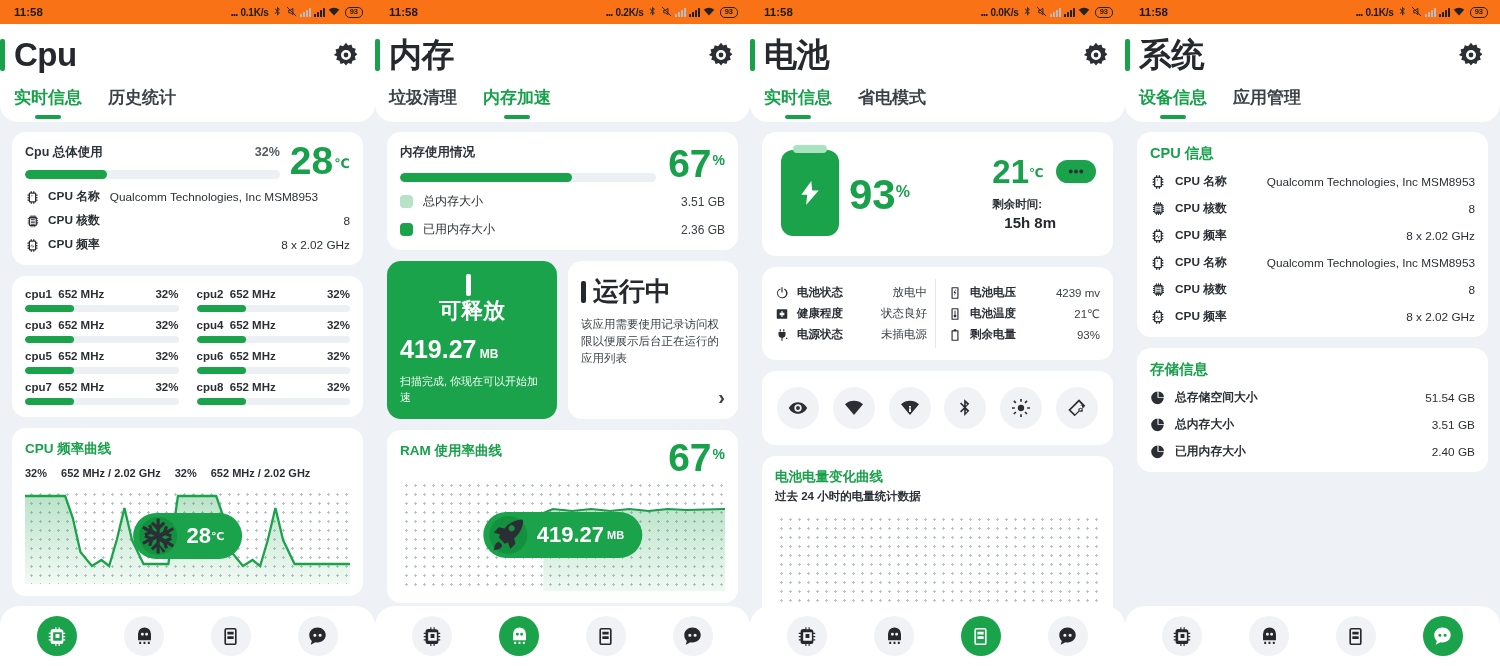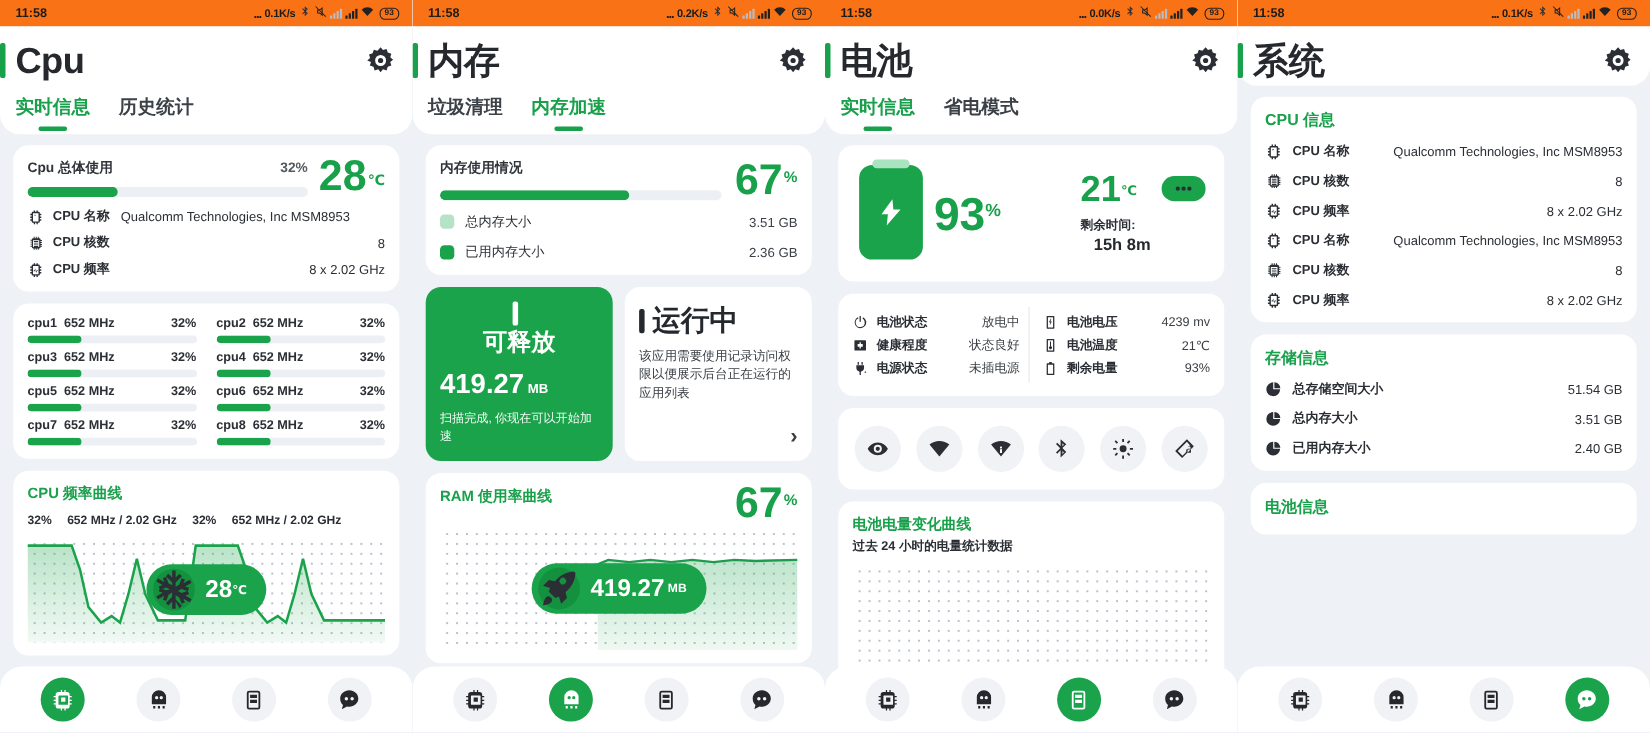--- a/index.html
+++ b/index.html
@@ -190,21 +190,21 @@
   }
   .battery-shape:before{
     content:""; position:absolute; top:-5px; left:12px; width:34px; height:8px;
     border-radius:4px; background:#a9e3c0;
   }
   .bat-pct{
     font-size:42px; font-weight:bold; color:#18a04a; margin-left:10px;
     display:flex; align-items:flex-end; line-height:40px;
   }
   .bat-pct sub{ font-size:16px; margin-bottom:3px;}
-  .bat-right{ margin-left:auto; display:flex; align-items:flex-start; gap:10px; }
+  .bat-right{ margin-left:auto; display:flex; align-items:flex-start; }
   .bat-temp{ text-align:left; }
   .bat-temp .t{
     font-size:33px; font-weight:bold; color:#18a04a; line-height:31px;
     display:flex; align-items:flex-start;
   }
   .bat-temp .t sup{ font-size:12px; margin-top:2px;}
   .bat-temp .lbl{ font-size:11.5px; color:#2b2f35; margin-top:8px; font-weight:bold;}
   .bat-temp .val{ font-size:15px; color:#25282d; font-weight:bold; margin-top:2px;margin-left:12px;}
   .more{
     width:40px; height:23px; border-radius:13px; background:#1aa34a;
@@ -870,20 +870,30 @@
       <div class="header">
         <div class="title-row">
           <div class="title-wrap">
             <span class="title-bar"></span>
             <span class="title">系统</span>
           </div>
           <span class="gear"><svg width="#1e2024" height="#1e2024" viewBox="0 0 24 24" fill="#2b2f35">
               <path d="M12 0.8 14 3.2l3-.9 1 3 3 1-.9 3 2.4 2-2.4 2 .9 3-3 1-1 3-3-.9-2 2.4-2-2.4-3 .9-1-3-3-1 .9-3L0.8 12l2.4-2-.9-3 3-1 1-3 3 .9L12 .8zm0 6.6a4.6 4.6 0 1 0 0 9.2 4.6 4.6 0 0 0 0-9.2zm0 2.4a2.2 2.2 0 1 1 0 4.4 2.2 2.2 0 0 1 0-4.4z"></path>
             </svg></span>
         </div>
+        <div class="tabs">
+          <div class="tab active">
+            <span>设备信息</span>
+            <span class="ul"></span>
+          </div>
+          <div class="tab">
+            <span>应用管理</span>
+            <span class="ul"></span>
+          </div>
+        </div>
       </div>
       <div class="body">
         <div class="card">
           <div class="sec-ttl">CPU 信息</div>
           <div class="srow2">
             <span class="ic"><svg width="16" height="16" viewBox="0 0 24 24" fill="#2b2f35">
                 <path d="M9 2h2v2h2V2h2v2h1a2 2 0 0 1 2 2v1h2v2h-2v2h2v2h-2v2h2v2h-2v1a2 2 0 0 1-2 2h-1v2h-2v-2h-2v2H9v-2H8a2 2 0 0 1-2-2v-1H4v-2h2v-2H4v-2h2V9H4V7h2V6a2 2 0 0 1 2-2h1V2zM8 6v12h8V6H8zm2.2 2.2h1.6v1.6h-1.6V8.2z"></path>
               </svg></span>
             <span>CPU 名称</span>
             <span class="v">Qualcomm Technologies, Inc MSM8953</span>
@@ -941,23 +951,20 @@
             <span class="v">3.51 GB</span>
           </div>
           <div class="srow2">
             <span class="ic"><svg width="16" height="16" viewBox="0 0 24 24" fill="#2b2f35">
                 <path d="M11.2 2.4v9.4h9.4A9.4 9.4 0 0 1 11.2 21.2 9.4 9.4 0 0 1 11.2 2.4zm1.6 0a9.4 9.4 0 0 1 8.2 8.2h-8.2V2.4z"></path>
               </svg></span>
             <span>已用内存大小</span>
             <span class="v">2.40 GB</span>
           </div>
         </div>
-        <div class="card">
-          <div class="sec-ttl">电池信息</div>
-        </div>
       </div>
       <div class="nav">
         <div class="nav-item">
           <span>
             <svg width="21" height="21" viewBox="0 0 24 24" fill="#25282d">
               <path d="M9.5 1.5h1.3v2.1h2.4V1.5h1.3v2.1h1.2a3 3 0 0 1 3 3v1.2h2.1v1.3h-2.1v2.4h2.1v1.3h-2.1v2.4h2.1v1.3h-2.1v1.2a3 3 0 0 1-3 3h-1.2v2.1h-1.3v-2.1h-2.4v2.1H9.5v-2.1H7.1a3 3 0 0 1-3-3v-1.2H2v-1.3h2.1v-2.4H2v-1.3h2.1V9.1H2V7.8h2.1V6.5a3 3 0 0 1 3-3h2.4V1.5zM7.6 7.1a.6.6 0 0 0-.6.6v8.6c0 .3.3.6.6.6h8.8c.3 0 .6-.3.6-.6V7.7a.6.6 0 0 0-.6-.6H7.6zm2.2 2.1h4.4v4.4H9.8V9.2z"></path>
             </svg>
           </span>
         </div>
         <div class="nav-item">

